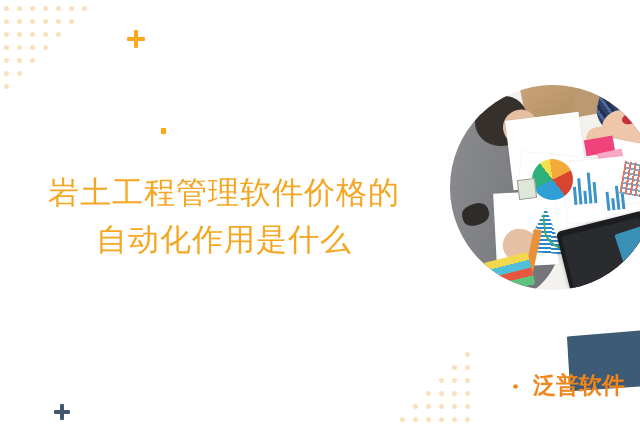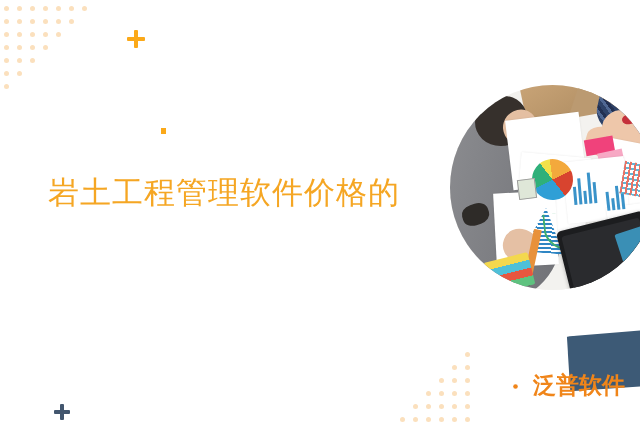--- a/index.html
+++ b/index.html
@@ -402,20 +402,21 @@
       <span class="dot" style="background: rgb(251, 224, 189); top: 65px; left: 13px; width: 5px; height: 5px;"></span>
       <span class="dot" style="background: rgb(251, 224, 189); top: 65px; left: 0px; width: 5px; height: 5px;"></span>
     </div>
 
   <div class="plus" id="plus-top"></div>
   <div class="plus" id="plus-bottom"></div>
   <div id="accent-square"></div>
 
   <h1 id="headline">
     <span class="line">岩土工程管理软件价格的</span>
+    <span class="line">自动化作用是什么</span>
   </h1>
 
   <div id="photo-circle">
     <div class="ph" id="ph-wood"></div>
     <div class="ph" id="ph-wood2"></div>
     <div class="ph" id="ph-desk"></div>
 
     <div class="ph" id="ph-person-left"></div>
     <div class="ph" id="ph-head-left"></div>
     <div class="ph" id="ph-face-left"></div>

